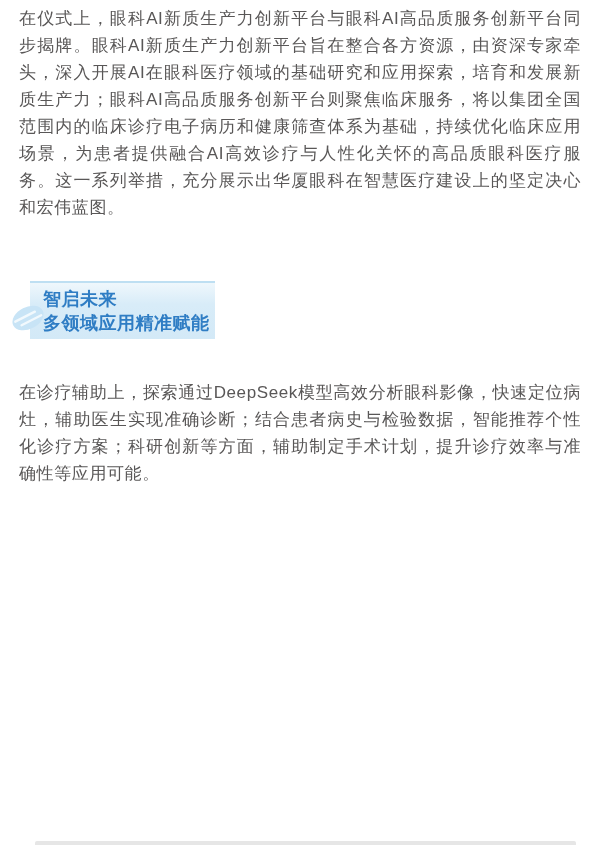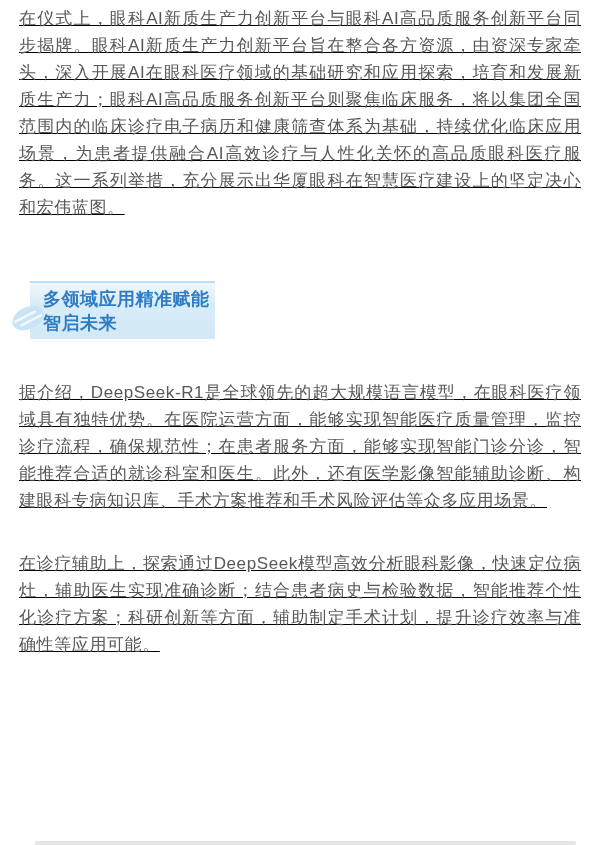--- a/index.html
+++ b/index.html
@@ -5,21 +5,21 @@
   * { margin: 0; padding: 0; box-sizing: border-box; }
   html, body { background: #ffffff; }
   .page {
     position: relative;
     width: 611px;
     height: 845px;
     background: #ffffff;
     overflow: hidden;
     font-family: "Liberation Sans", "DejaVu Sans", sans-serif;
   }
-  .content { padding: 5px 30px 0 19px; text-decoration: underline; }
+  .content { padding: 5px 30px 0 19px; }
   .para {
     font-size: 17px;
     line-height: 27px;
     letter-spacing: 0.6px;
     color: #595757;
     text-align: justify;
     text-justify: inter-ideograph;
   }
   .heading-wrap {
     position: relative;
@@ -70,26 +70,25 @@
 
     <div class="heading-wrap">
       <svg class="deco" width="50" height="40" viewBox="0 0 50 40">
         <g transform="rotate(-27 24 17)">
           <ellipse cx="24" cy="17" rx="16.5" ry="11" fill="#c8e4f6"></ellipse>
           <line x1="11" y1="14.5" x2="33" y2="14.5" stroke="#f2f9fd" stroke-width="2.4" stroke-linecap="round"></line>
           <line x1="15" y1="20.5" x2="37" y2="20.5" stroke="#f2f9fd" stroke-width="2.4" stroke-linecap="round"></line>
         </g>
       </svg>
       <div class="banner">
+        <div class="banner-line">智启未来</div>
         <div class="banner-line">多领域应用精准赋能</div>
-        <div class="banner-line">智启未来</div>
       </div>
     </div>
 
-    <p class="para p2">据介绍，DeepSeek-R1是全球领先的超大规模语言模型，在眼科医疗领域具有独特优势。在医院运营方面，能够实现智能医疗质量管理，监控诊疗流程，确保规范性；在患者服务方面，能够实现智能门诊分诊，智能推荐合适的就诊科室和医生。此外，还有医学影像智能辅助诊断、构建眼科专病知识库、手术方案推荐和手术风险评估等众多应用场景。</p>
 
 
     <p class="para p4">在诊疗辅助上，探索通过DeepSeek模型高效分析眼科影像，快速定位病灶，辅助医生实现准确诊断；结合患者病史与检验数据，智能推荐个性化诊疗方案；科研创新等方面，辅助制定手术计划，提升诊疗效率与准确性等应用可能。</p>
 
   </div>
 
   <div class="next-block-edge"></div>
 </div>
 
 </body></html>

